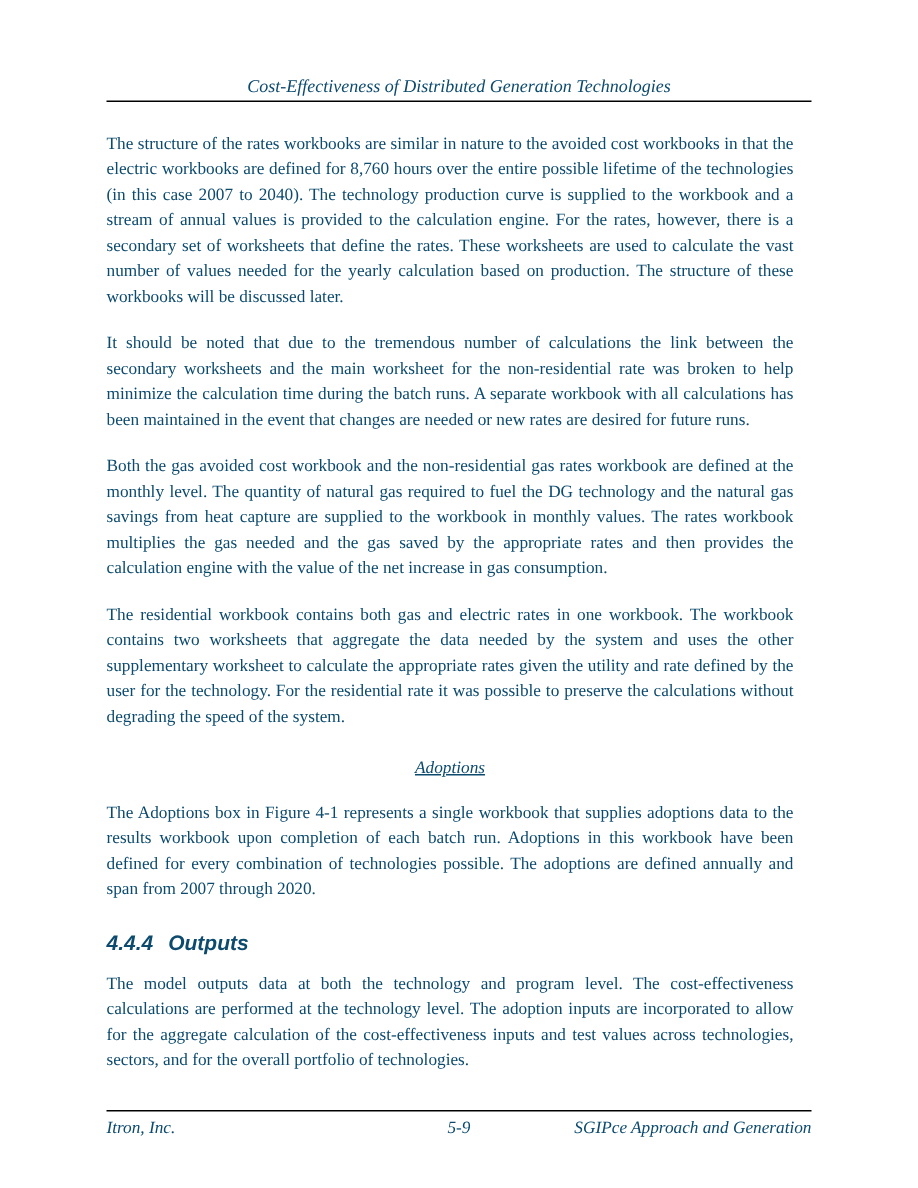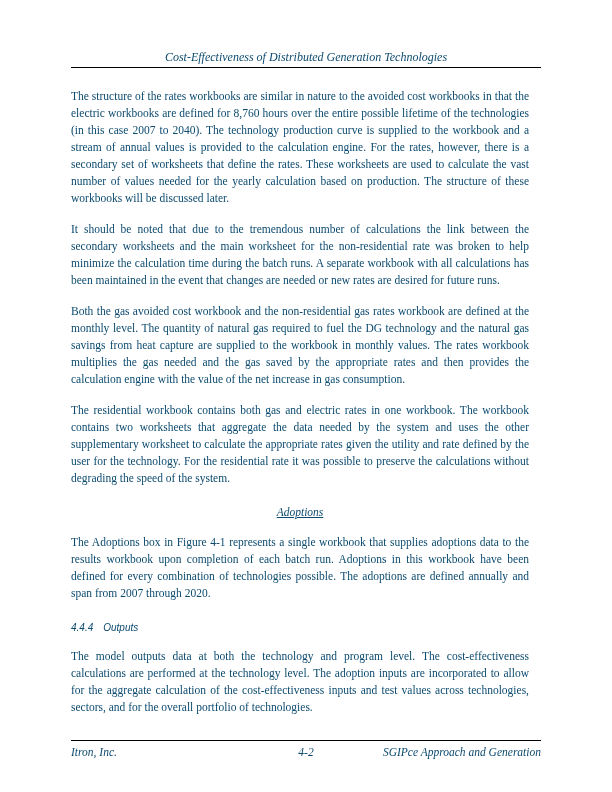--- a/index.html
+++ b/index.html
@@ -54,23 +54,23 @@
     font-size: 11.5px;
     line-height: 17px;
     font-weight: normal;
     font-style: italic;
     text-decoration: underline;
     text-align: center;
   }
   .outputs-heading {
     margin: 18px 0 12px 0;
     font-family: "Liberation Sans", "DejaVu Sans", sans-serif;
-    font-size: 10px;
+    font-size: 14px;
     line-height: 16px;
-    font-weight: normal;
+    font-weight: bold;
     font-style: italic;
   }
   .outputs-heading .heading-number {
     margin-right: 10px;
   }
   
   .page-footer {
     position: absolute;
     left: 71px;
     right: 71px;
@@ -119,18 +119,18 @@
     <h2 class="outputs-heading"><span class="heading-number">4.4.4</span><span>Outputs</span></h2>
 
     <p class="body-para">The model outputs data at both the technology and program level.  The cost-effectiveness calculations are performed at the technology level.  The adoption inputs are incorporated to allow for the aggregate calculation of the cost-effectiveness inputs and test values across technologies, sectors, and for the overall portfolio of technologies.</p>
 
   </main>
 
   <footer class="page-footer">
     <div class="footer-rule"></div>
     <div class="footer-row">
       <span class="footer-left">Itron, Inc.</span>
-      <span class="footer-center">4-2</span>
+      <span class="footer-center">5-9</span>
       <span class="footer-right">SGIPce Approach and Generation</span>
     </div>
   </footer>
 
 </div>
 
 </body></html>

